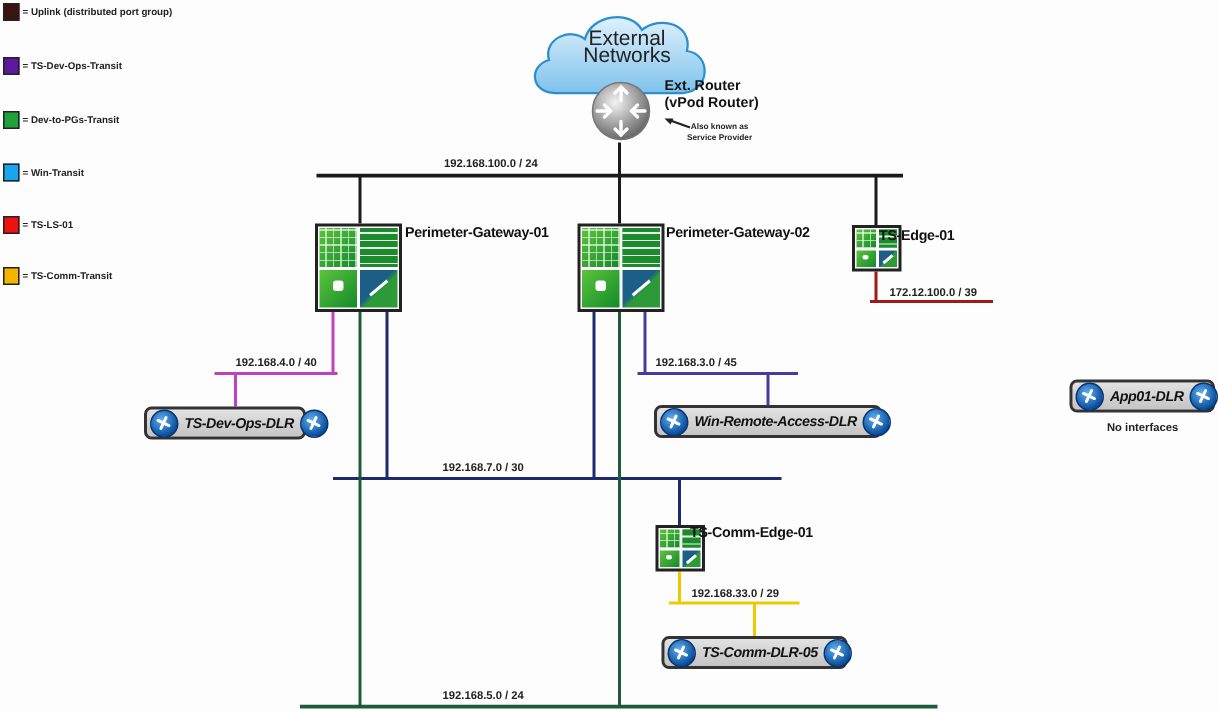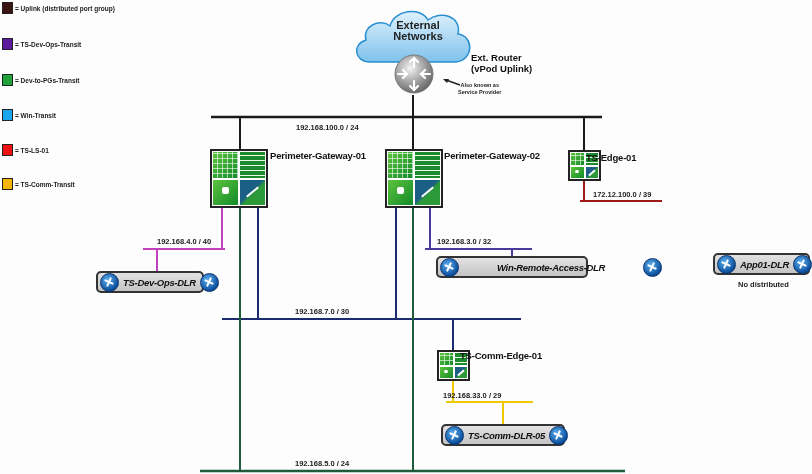--- a/index.html
+++ b/index.html
@@ -25,21 +25,21 @@
   .edge-icon .q.fw { background:
         repeating-linear-gradient(90deg, transparent 0 4px, rgba(255,255,255,.6) 4px 5px),
         repeating-linear-gradient(0deg, transparent 0 4px, rgba(255,255,255,.6) 4px 5px),
         linear-gradient(135deg,#5cc43c,#138a2a); }
   .edge-icon .q.lb { background:
         repeating-linear-gradient(0deg, #1d8a2e 0 2px, #e6ffe6 2px 3px, #1d8a2e 3px 5px),
         linear-gradient(135deg,#5cc43c,#138a2a); }
   .edge-icon .q.vpn::after { content:""; position:absolute; left:35%; top:28%; width:30%; height:28%; background:#fff; border-radius:2px; }
   .edge-icon .q.nat { background:linear-gradient(135deg,#1b5f86 0 45%, #2d9a3a 55%); }
   .edge-icon .q.nat::after { content:""; position:absolute; left:20%; top:45%; width:60%; height:2px; background:#fff; transform:rotate(-40deg); }
-  .cloud-text { position:absolute; font-size:11px; font-weight:bold; color:#222; text-align:center; line-height:11px; }
+  .cloud-text { position:absolute; font-size:14px; font-weight:normal; color:#222; text-align:center; line-height:11px; }
   .router-label { position:absolute; font-size:9.5px; font-weight:bold; color:#111; line-height:11px; }
   .note { position:absolute; font-size:5.5px; font-weight:bold; color:#222; line-height:7px; text-align:center; }
   svg.lines { position:absolute; left:0; top:0; }
 </style>
 </head>
 <body>
 
 <svg class="lines" width="812" height="474">
 
   <line x1="211" y1="117" x2="602" y2="117" stroke="#1a1a1a" stroke-width="2.5"></line>
@@ -127,39 +127,39 @@
     <line x1="20" y1="5" x2="20" y2="14"></line>
       <polyline points="16,9 20,5 24,9"></polyline>
     <line x1="20" y1="28" x2="20" y2="37"></line>
       <polyline points="16,33 20,37 24,33"></polyline>
     <line x1="4" y1="21" x2="13" y2="21"></line>
       <polyline points="9,17 13,21 9,25"></polyline>
     <line x1="27" y1="21" x2="36" y2="21"></line>
       <polyline points="31,17 27,21 31,25"></polyline>
   </g>
 </svg>
-<div class="router-label" style="left:443px;top:52px;margin-left:28px;">
+<div class="router-label" style="left:443px;top:52px;">
   <div>Ext. Router</div>
-  <div>(vPod Uplink)</div>
+  <div>(vPod Router)</div>
 </div>
 <svg class="abs" style="left:442px;top:78px;" width="20" height="10">
   <line x1="18" y1="7" x2="4" y2="2" stroke="#222" stroke-width="1.5"></line>
   <polygon points="1,1 7,1 5,5" fill="#222"></polygon>
 </svg>
 <div class="note" style="left:458px;top:82px;">
   <div>Also known as</div>
   <div>Service Provider</div>
 </div>
 
-<div class="net-label" style="left:296px;top:104px;margin-top:19px;">192.168.100.0 / 24</div>
+<div class="net-label" style="left:296px;top:104px;">192.168.100.0 / 24</div>
 <div class="net-label" style="left:593px;top:190px;">172.12.100.0 / 39</div>
 <div class="net-label" style="left:157px;top:237px;">192.168.4.0 / 40</div>
-<div class="net-label" style="left:437px;top:237px;">192.168.3.0 / 32</div>
+<div class="net-label" style="left:437px;top:237px;">192.168.3.0 / 45</div>
 <div class="net-label" style="left:295px;top:307px;">192.168.7.0 / 30</div>
-<div class="net-label" style="left:443px;top:391px;">192.168.33.0 / 29</div>
+<div class="net-label" style="left:461px;top:391px;">192.168.33.0 / 29</div>
 <div class="net-label" style="left:295px;top:459px;">192.168.5.0 / 24</div>
 
 <div class="edge-icon" style="left:210px;top:149px;width:58px;height:59px;">
   <div class="q fw"></div>
   <div class="q lb"></div>
   <div class="q vpn"></div>
   <div class="q nat"></div>
 </div>
 <div class="node-label" style="left:270px;top:150px;">Perimeter-Gateway-01</div>
 
@@ -186,30 +186,30 @@
   <div class="q nat"></div>
 </div>
 <div class="node-label" style="left:460px;top:350px;">TS-Comm-Edge-01</div>
 
 <div class="dlr" style="left:96px;top:271px;width:108px;">
   <span class="dlr-icon"></span>
   <span class="dlr-label">TS-Dev-Ops-DLR</span>
   <span class="dlr-icon"></span>
 </div>
 
-<div class="dlr" style="left:436px;top:256px;width:152px;gap:34px;">
+<div class="dlr" style="left:436px;top:270px;width:152px;">
   <span class="dlr-icon"></span>
   <span class="dlr-label">Win-Remote-Access-DLR</span>
   <span class="dlr-icon"></span>
 </div>
 
 <div class="dlr" style="left:713px;top:253px;width:97px;">
   <span class="dlr-icon"></span>
   <span class="dlr-label">App01-DLR</span>
   <span class="dlr-icon"></span>
 </div>
-<div class="net-label" style="left:738px;top:280px;">No distributed</div>
+<div class="net-label" style="left:738px;top:280px;">No interfaces</div>
 
 <div class="dlr" style="left:441px;top:424px;width:124px;">
   <span class="dlr-icon"></span>
   <span class="dlr-label">TS-Comm-DLR-05</span>
   <span class="dlr-icon"></span>
 </div>
 
 </body></html>

